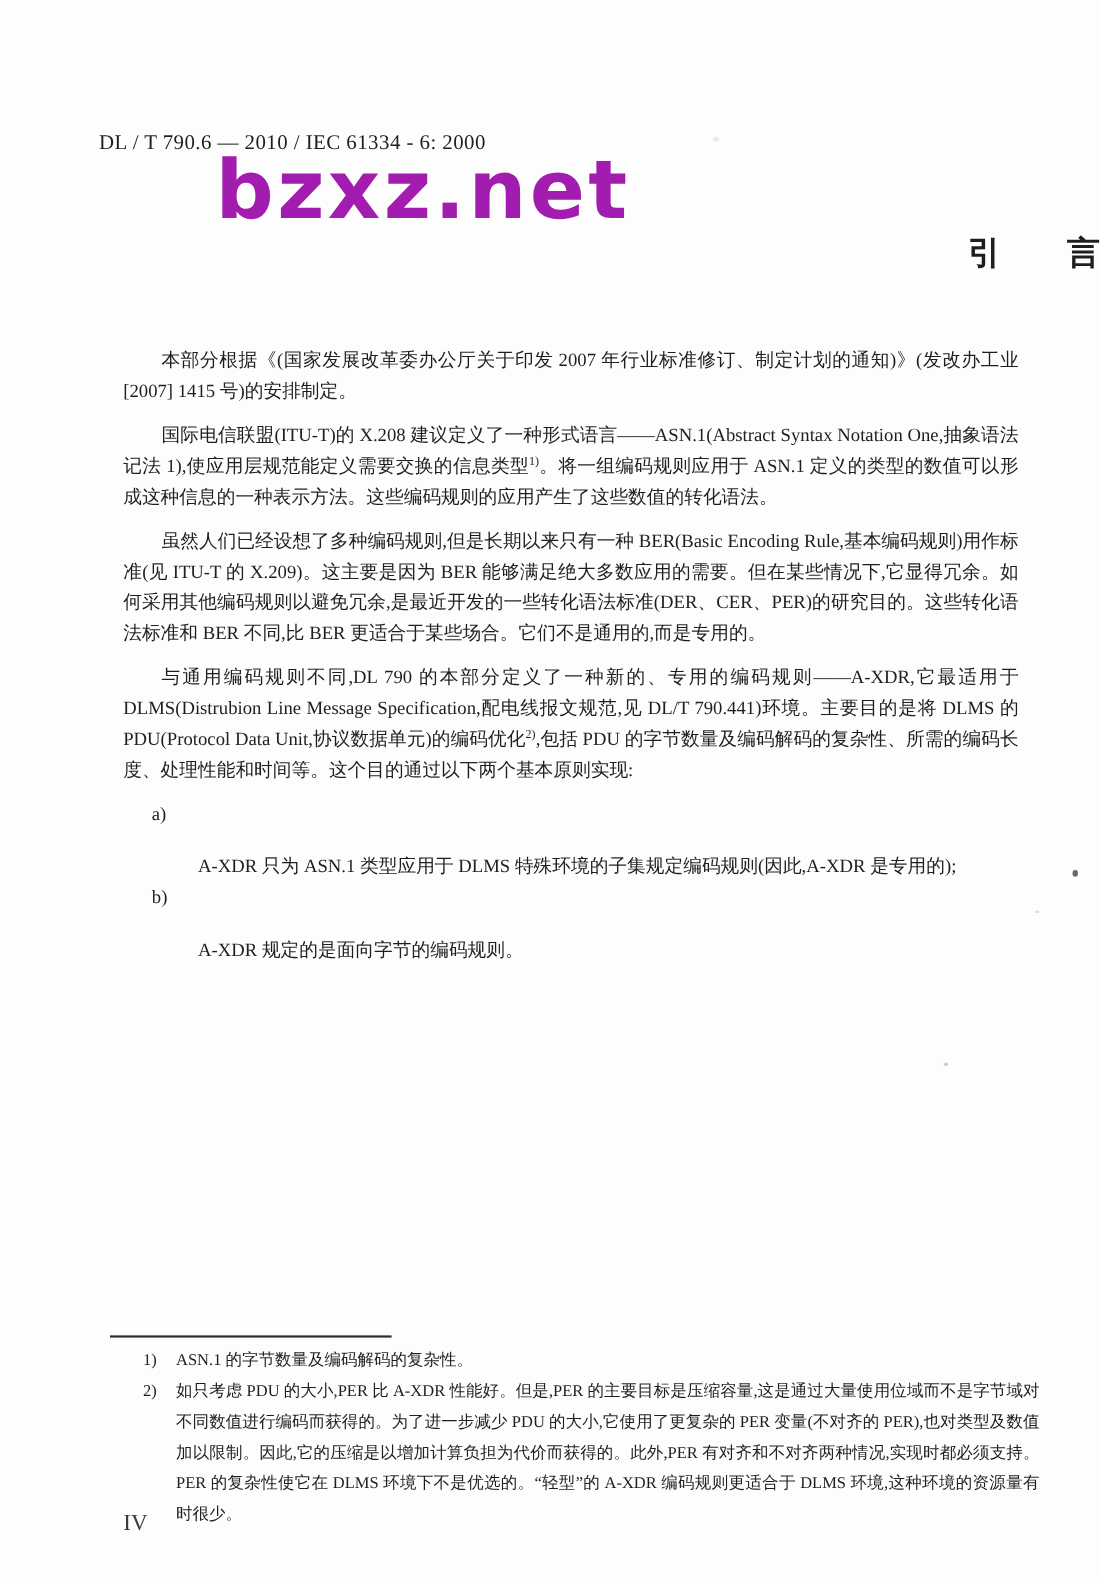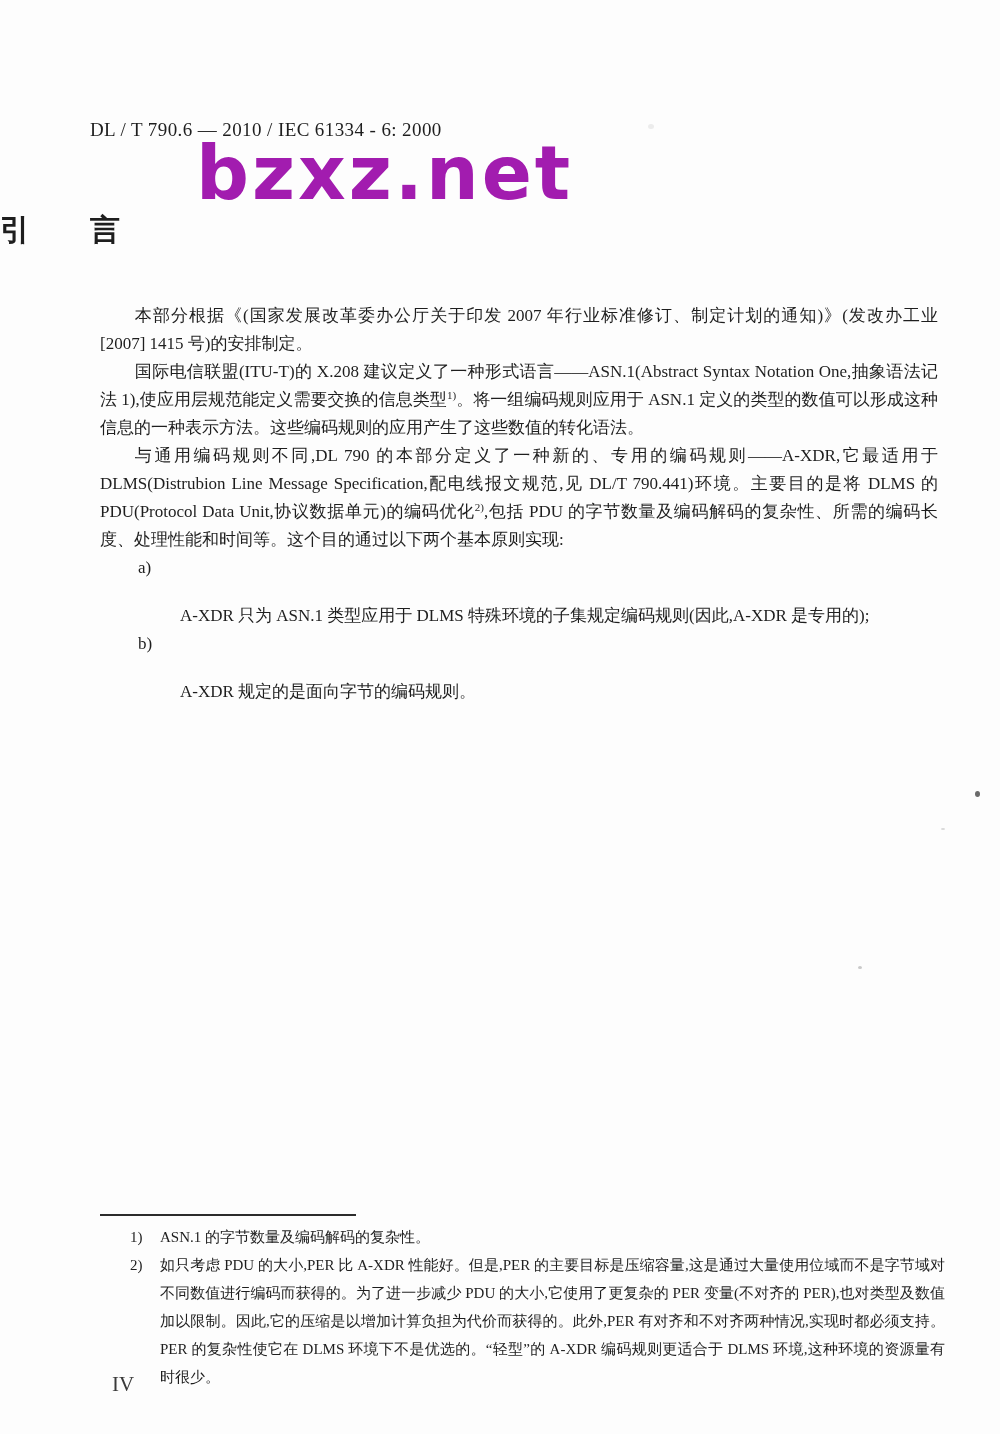--- a/index.html
+++ b/index.html
@@ -34,36 +34,36 @@
     z-index: 1;
     user-select: none;
     white-space: nowrap;
   }
   .page-title {
     position: absolute;
     left: 0;
     right: 0;
     top: 210px;
     margin: 0;
-    text-align: left;
+    text-align: right;
     font-size: 30px;
     font-weight: bold;
     z-index: 2;
   }
   .content {
     position: absolute;
     left: 100px;
     top: 302px;
     width: 838px;
     font-size: 17px;
     line-height: 28px;
     text-align: justify;
     z-index: 2;
   }
-  .para { margin: 0; text-indent: 2.05em; }
+  .para { margin: 12px; text-indent: 2.05em; }
   .para sup {
     font-size: 11px;
     line-height: 0;
     vertical-align: 6px;
   }
   .list-item {
     display: flex;
     padding-left: 38px;
     text-indent: 0;
   }
@@ -118,20 +118,21 @@
   <div class="watermark">bzxz.net</div>
 
   <h1 class="page-title">引　　言</h1>
 
   <main class="content">
 
     <p class="para"><span>本部分根据《(国家发展改革委办公厅关于印发 2007 年行业标准修订、制定计划的通知)》(发改办工业 [2007] 1415 号)的安排制定。</span></p>
 
     <p class="para"><span>国际电信联盟(ITU-T)的 X.208 建议定义了一种形式语言——ASN.1(Abstract Syntax Notation One,抽象语法记法 1),使应用层规范能定义需要交换的信息类型</span><sup>1)</sup><span>。将一组编码规则应用于 ASN.1 定义的类型的数值可以形成这种信息的一种表示方法。这些编码规则的应用产生了这些数值的转化语法。</span></p>
 
+    <p class="para"><span>虽然人们已经设想了多种编码规则,但是长期以来只有一种 BER(Basic Encoding Rule,基本编码规则)用作标准(见 ITU-T 的 X.209)。这主要是因为 BER 能够满足绝大多数应用的需要。但在某些情况下,它显得冗余。如何采用其他编码规则以避免冗余,是最近开发的一些转化语法标准(DER、CER、PER)的研究目的。这些转化语法标准和 BER 不同,比 BER 更适合于某些场合。它们不是通用的,而是专用的。</span></p>
 
     <p class="para"><span>与通用编码规则不同,DL 790 的本部分定义了一种新的、专用的编码规则——A-XDR,它最适用于 DLMS(Distrubion Line Message Specification,配电线报文规范,见 DL/T 790.441)环境。主要目的是将 DLMS 的 PDU(Protocol Data Unit,协议数据单元)的编码优化</span><sup>2)</sup><span>,包括 PDU 的字节数量及编码解码的复杂性、所需的编码长度、处理性能和时间等。这个目的通过以下两个基本原则实现:</span></p>
 
     <div class="list-item">
       <span class="li-label">a)</span>
       <span class="li-text">A-XDR 只为 ASN.1 类型应用于 DLMS 特殊环境的子集规定编码规则(因此,A-XDR 是专用的);</span>
     </div>
 
     <div class="list-item">
       <span class="li-label">b)</span>

